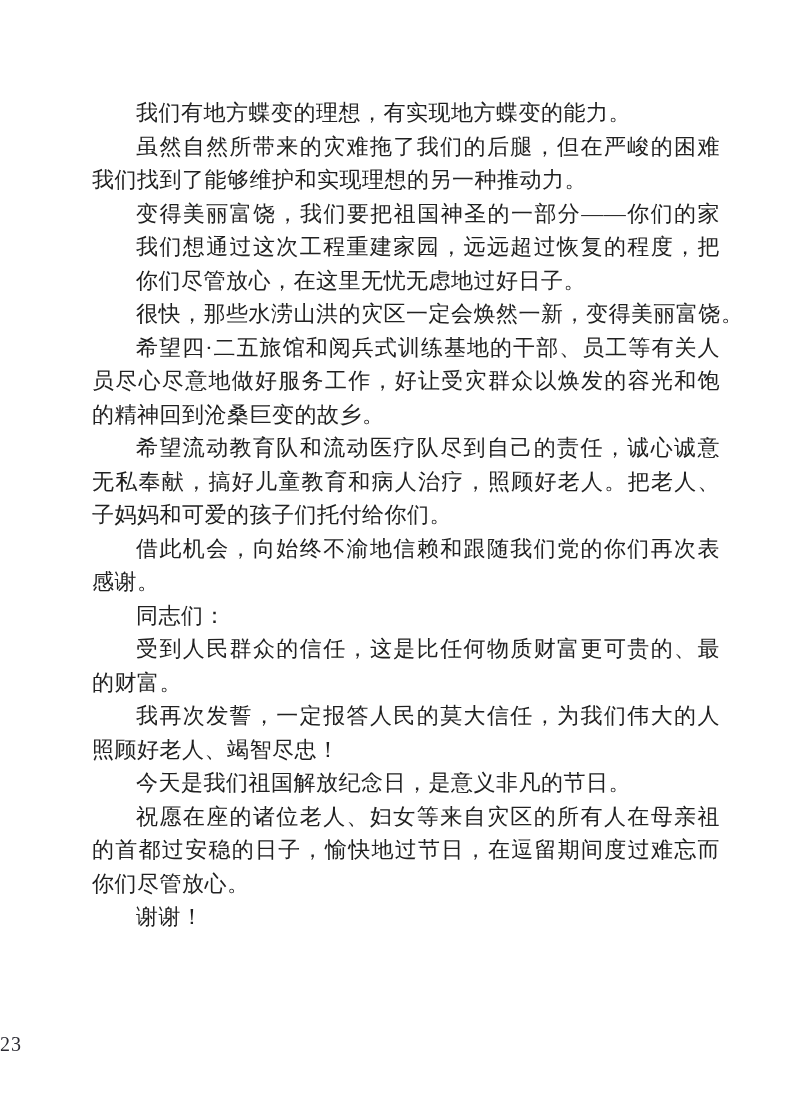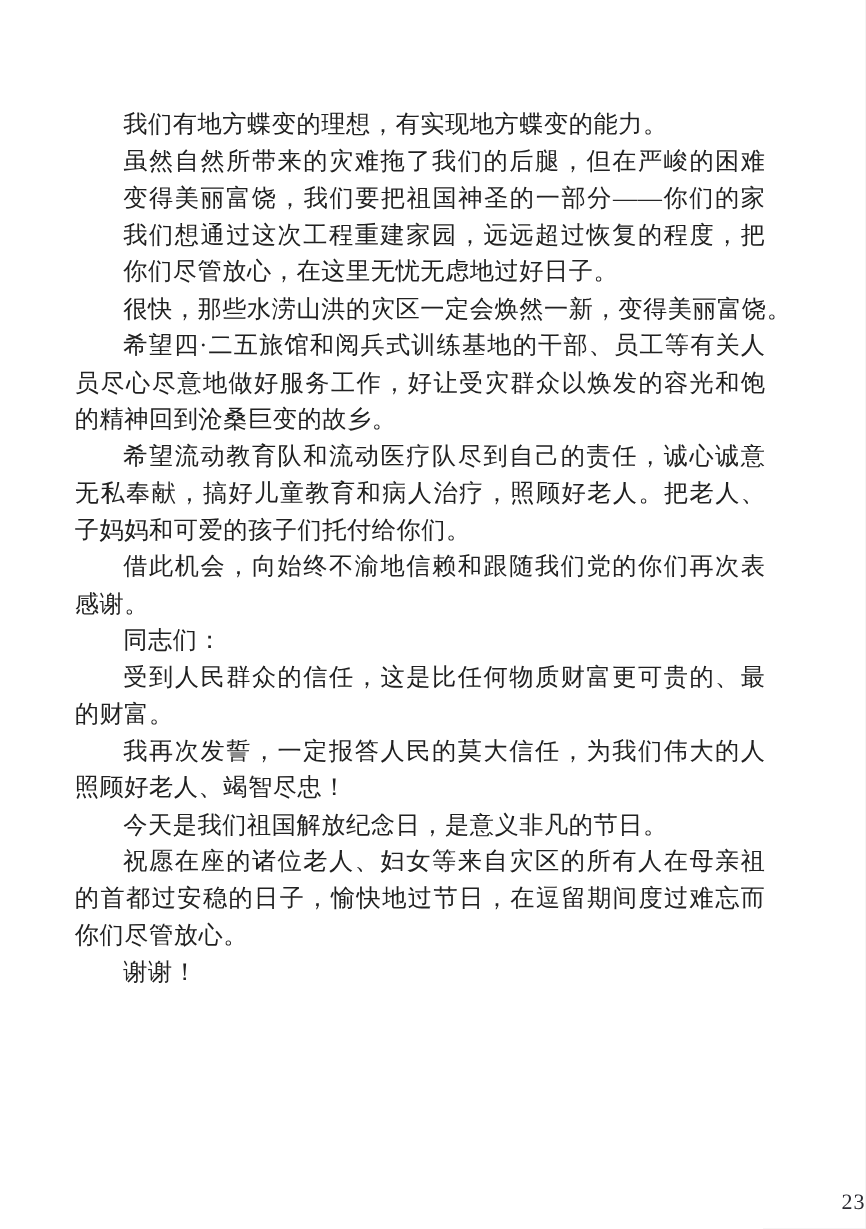--- a/index.html
+++ b/index.html
@@ -9,21 +9,21 @@
     width: 787px;
     height: 1117px;
     margin: 0 auto;
     background: #ffffff;
     overflow: hidden;
     font-family: "Liberation Serif", "DejaVu Serif", serif;
     color: #212121;
   }
   .text-block {
     position: absolute;
-    left: 68px;
+    left: 92px;
     top: 96px;
     width: 628px;
   }
   .para { margin: 0; }
   .line {
     font-size: 22px;
     line-height: 33.5px;
     height: 33.5px;
     white-space: nowrap;
     letter-spacing: 0.5px;
@@ -34,39 +34,40 @@
     white-space: normal;
     text-align: justify;
     text-align-last: justify;
     overflow: hidden;
   }
   
   .line.first { text-indent: 2em; }
   .page-number {
     position: absolute;
     left: 0;
-    top: 1079px;
+    top: 1030px;
     width: 100%;
-    text-align: right;
+    text-align: left;
     font-size: 20px;
     line-height: 28px;
     color: #2b2b33;
     letter-spacing: 1px;
   }
 </style>
 </head>
 <body>
 
 <div class="page">
   <div class="text-block">
       <div class="para">
         <div class="line first">我们有地方蝶变的理想，有实现地方蝶变的能力。</div>
       </div>
       <div class="para">
         <div class="line first fill">虽然自然所带来的灾难拖了我们的后腿，但在严峻的困难中</div>
+        <div class="line">我们找到了能够维护和实现理想的另一种推动力。</div>
       </div>
       <div class="para">
         <div class="line first fill">变得美丽富饶，我们要把祖国神圣的一部分——你们的家</div>
       </div>
       <div class="para">
         <div class="line first fill">我们想通过这次工程重建家园，远远超过恢复的程度，把灾</div>
       </div>
       <div class="para">
         <div class="line first">你们尽管放心，在这里无忧无虑地过好日子。</div>
       </div>

